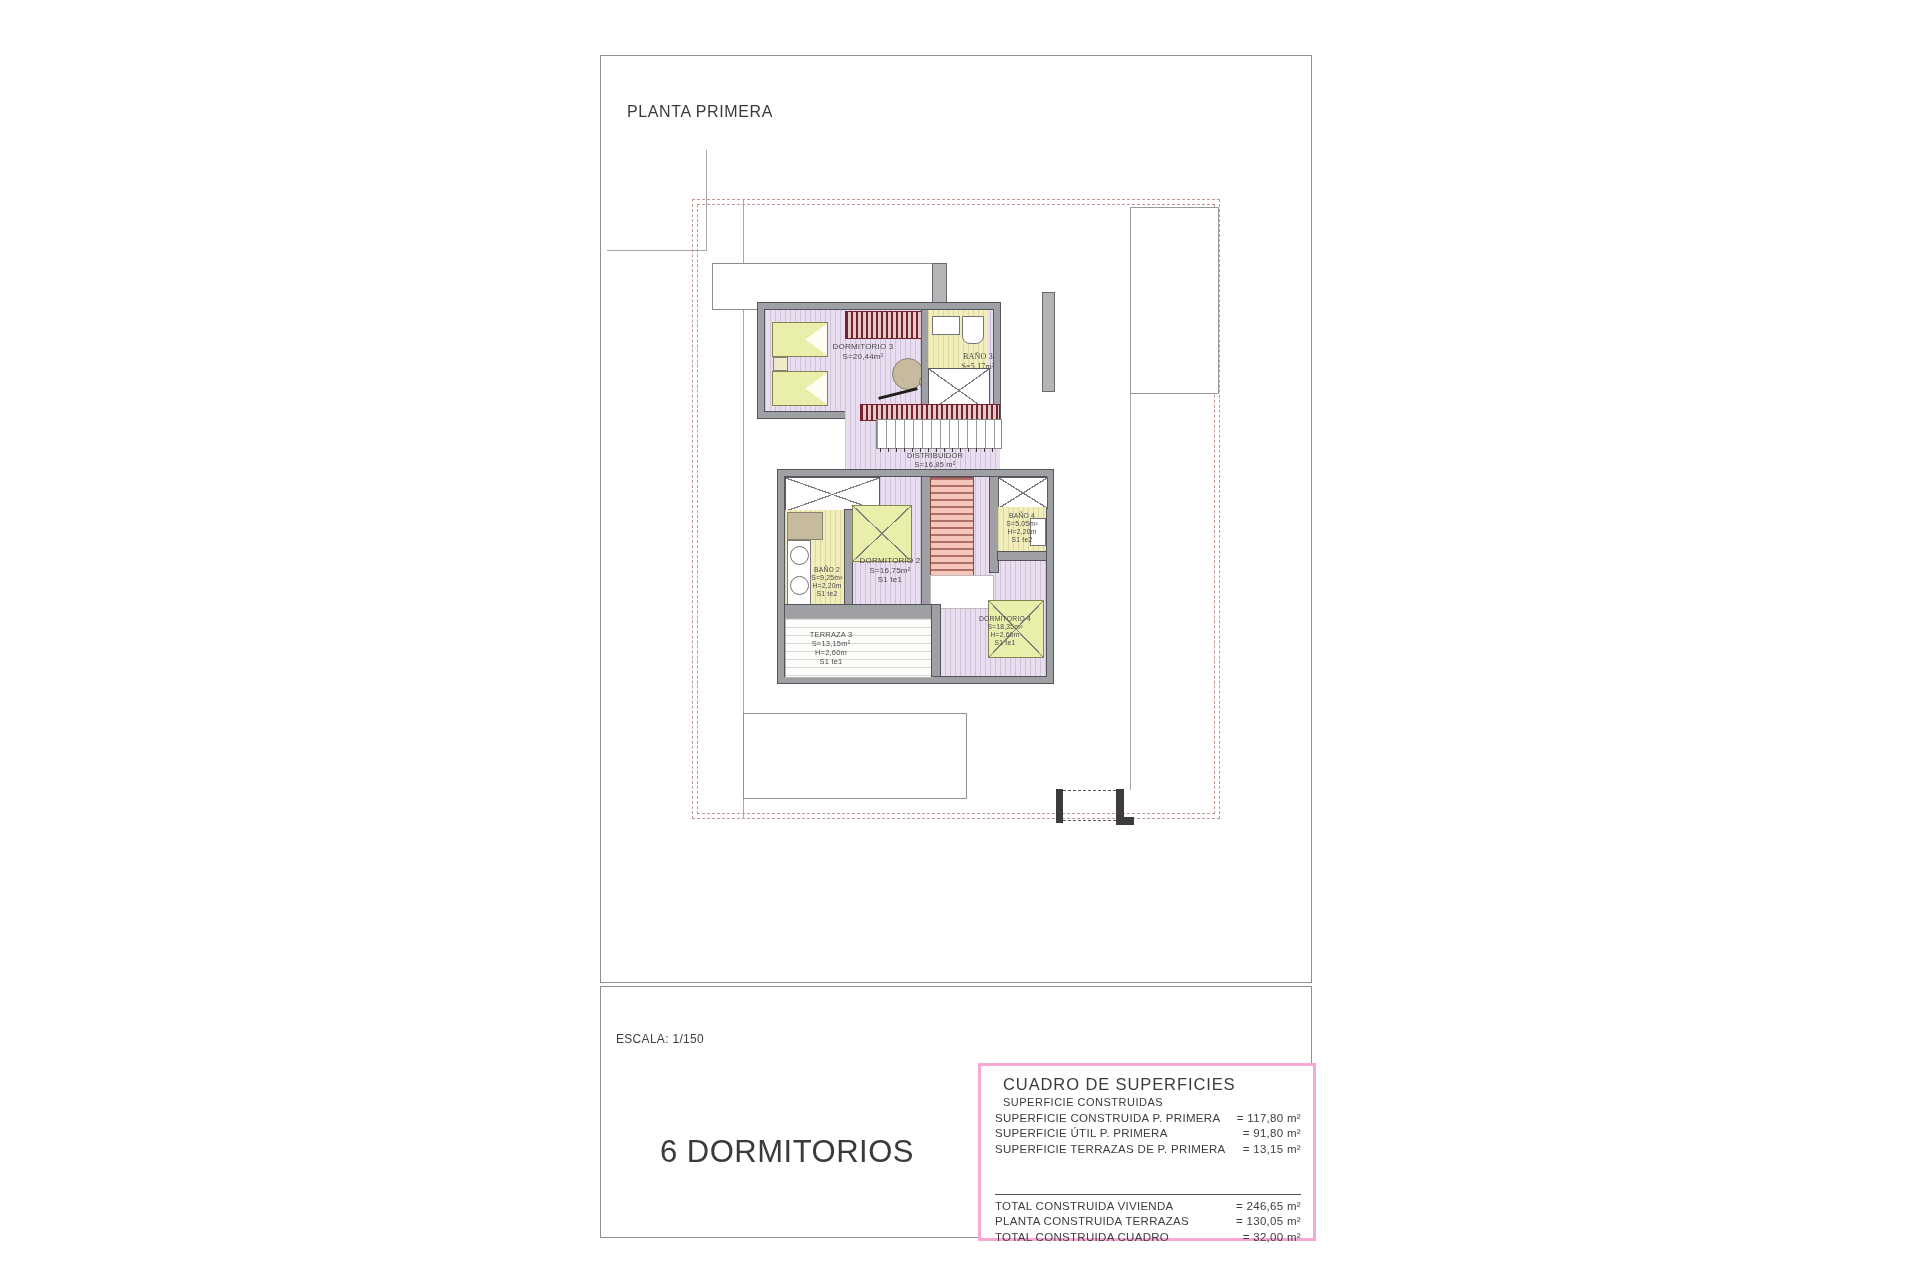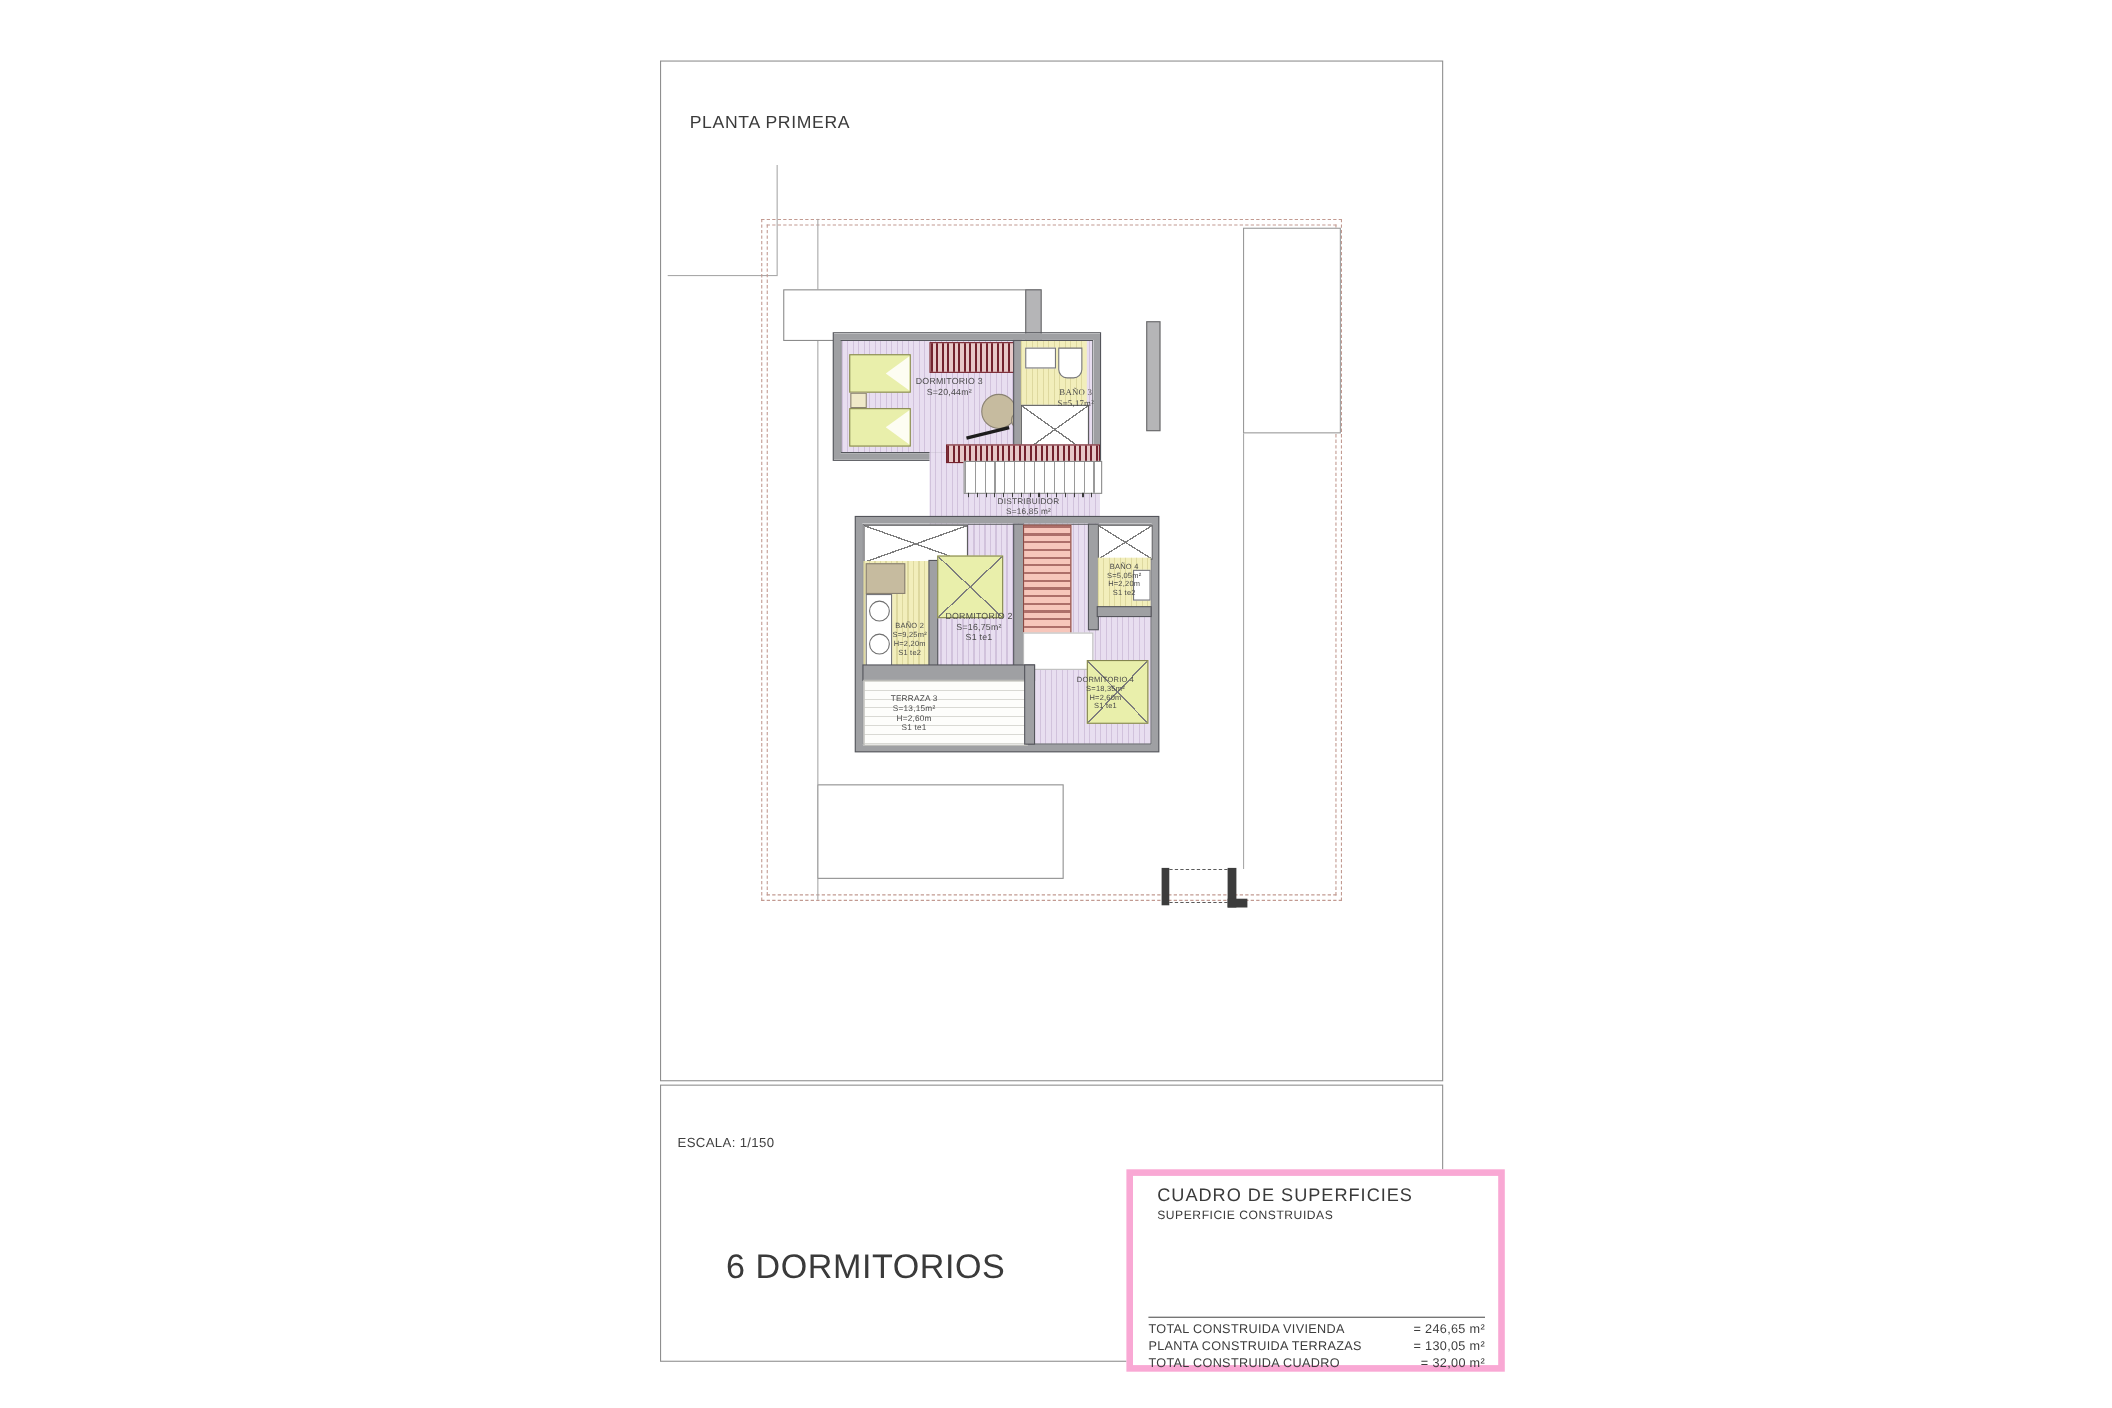--- a/index.html
+++ b/index.html
@@ -44,21 +44,21 @@
   .gatedash{position:absolute;border-top:1.5px dashed #5a5a5a;}
   .stroke{position:absolute;background:#1d1d1d;}
   
   .rlabel{position:absolute;font-size:8px;line-height:1.2;color:#4a4a4a;text-align:center;letter-spacing:.2px;}
   .rlabel span{display:block;}
   .rlabel.tiny{font-size:6.8px;}
   .title{position:absolute;font-size:16px;letter-spacing:.6px;color:#3a3a3a;}
   .scale{position:absolute;font-size:12px;color:#3f3f3f;letter-spacing:.3px;}
   .variant{position:absolute;font-size:31px;color:#3a3a3a;letter-spacing:.5px;}
   
-  .tbox{position:absolute;border:6px solid #f9a8d4;background:#fff;margin-left:46px;}
+  .tbox{position:absolute;border:3px solid #f9a8d4;background:#fff;}
   .tbox .ttitle{position:absolute;left:22px;top:9px;font-size:16.5px;letter-spacing:.9px;color:#3a3a3a;}
   .tbox .tsub{position:absolute;left:22px;top:30px;font-size:11px;letter-spacing:.5px;color:#3a3a3a;}
   .trow{display:flex;justify-content:space-between;font-size:11.5px;letter-spacing:.3px;
         color:#3d3d3d;height:15.5px;align-items:center;}
   .rows{position:absolute;left:14px;right:12px;top:44px;}
   .totals{position:absolute;left:14px;right:12px;top:128px;border-top:1px solid #555;padding-top:3px;}
 </style>
 </head>
 <body>
 
@@ -192,20 +192,34 @@
     <span>H=2,60m</span>
     <span>S1 te1</span>
   </div>
 
   <div class="scale" style="left:616px;top:1000px;margin-top:32px;">ESCALA: 1/150</div>
   <div class="variant" style="left:660px;top:1134px;">6 DORMITORIOS</div>
 
   <div class="tbox" style="left:978px;top:1063px;width:332px;height:172px;">
     <div class="ttitle">CUADRO DE SUPERFICIES</div>
     <div class="tsub">SUPERFICIE CONSTRUIDAS</div>
+    <div class="rows">
+      <div class="trow">
+        <span>SUPERFICIE CONSTRUIDA P. PRIMERA</span>
+        <span>= 117,80 m²</span>
+      </div>
+      <div class="trow">
+        <span>SUPERFICIE ÚTIL P. PRIMERA</span>
+        <span>= 91,80 m²</span>
+      </div>
+      <div class="trow">
+        <span>SUPERFICIE TERRAZAS DE P. PRIMERA</span>
+        <span>= 13,15 m²</span>
+      </div>
+    </div>
     <div class="totals">
       <div class="trow">
         <span>TOTAL CONSTRUIDA VIVIENDA</span>
         <span>= 246,65 m²</span>
       </div>
       <div class="trow">
         <span>PLANTA CONSTRUIDA TERRAZAS</span>
         <span>= 130,05 m²</span>
       </div>
       <div class="trow">

